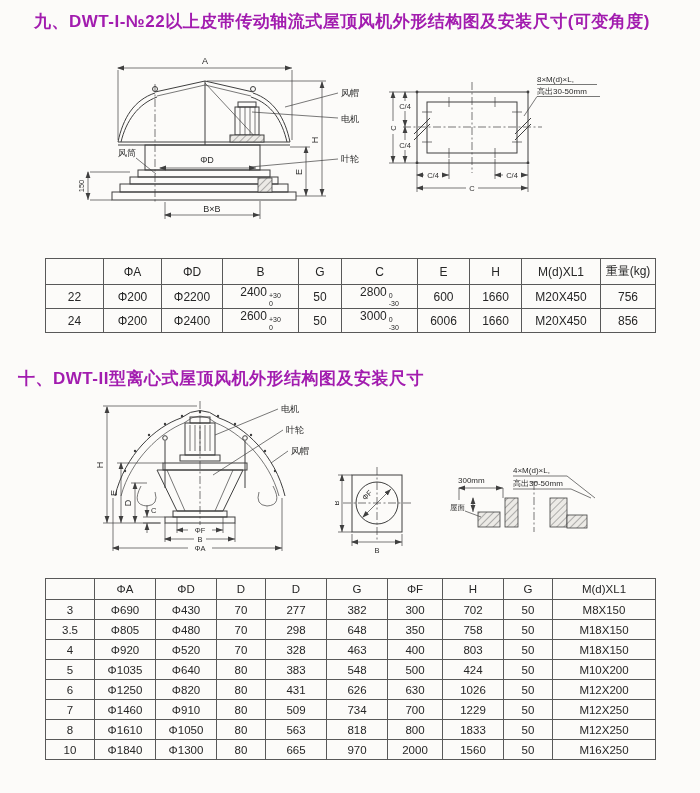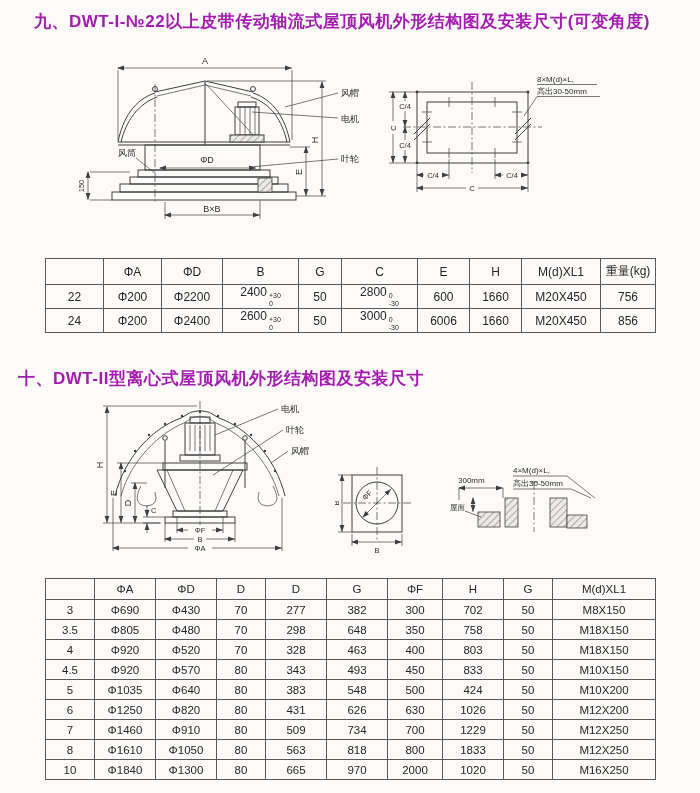--- a/index.html
+++ b/index.html
@@ -434,32 +434,20 @@
           <td>Φ520</td>
           <td>70</td>
           <td>328</td>
           <td>463</td>
           <td>400</td>
           <td>803</td>
           <td>50</td>
           <td>M18X150</td>
         </tr>
         <tr>
-          <td>4.5</td>
-          <td>Φ920</td>
-          <td>Φ570</td>
-          <td>80</td>
-          <td>343</td>
-          <td>493</td>
-          <td>450</td>
-          <td>833</td>
-          <td>50</td>
-          <td>M10X150</td>
-        </tr>
-        <tr>
           <td>5</td>
           <td>Φ1035</td>
           <td>Φ640</td>
           <td>80</td>
           <td>383</td>
           <td>548</td>
           <td>500</td>
           <td>424</td>
           <td>50</td>
           <td>M10X200</td>
@@ -501,20 +489,20 @@
           <td>M12X250</td>
         </tr>
         <tr>
           <td>10</td>
           <td>Φ1840</td>
           <td>Φ1300</td>
           <td>80</td>
           <td>665</td>
           <td>970</td>
           <td>2000</td>
-          <td>1020</td>
+          <td>1560</td>
           <td>50</td>
           <td>M16X250</td>
         </tr>
       </tbody>
     </table>
 
 </div>
 
 </body></html>

